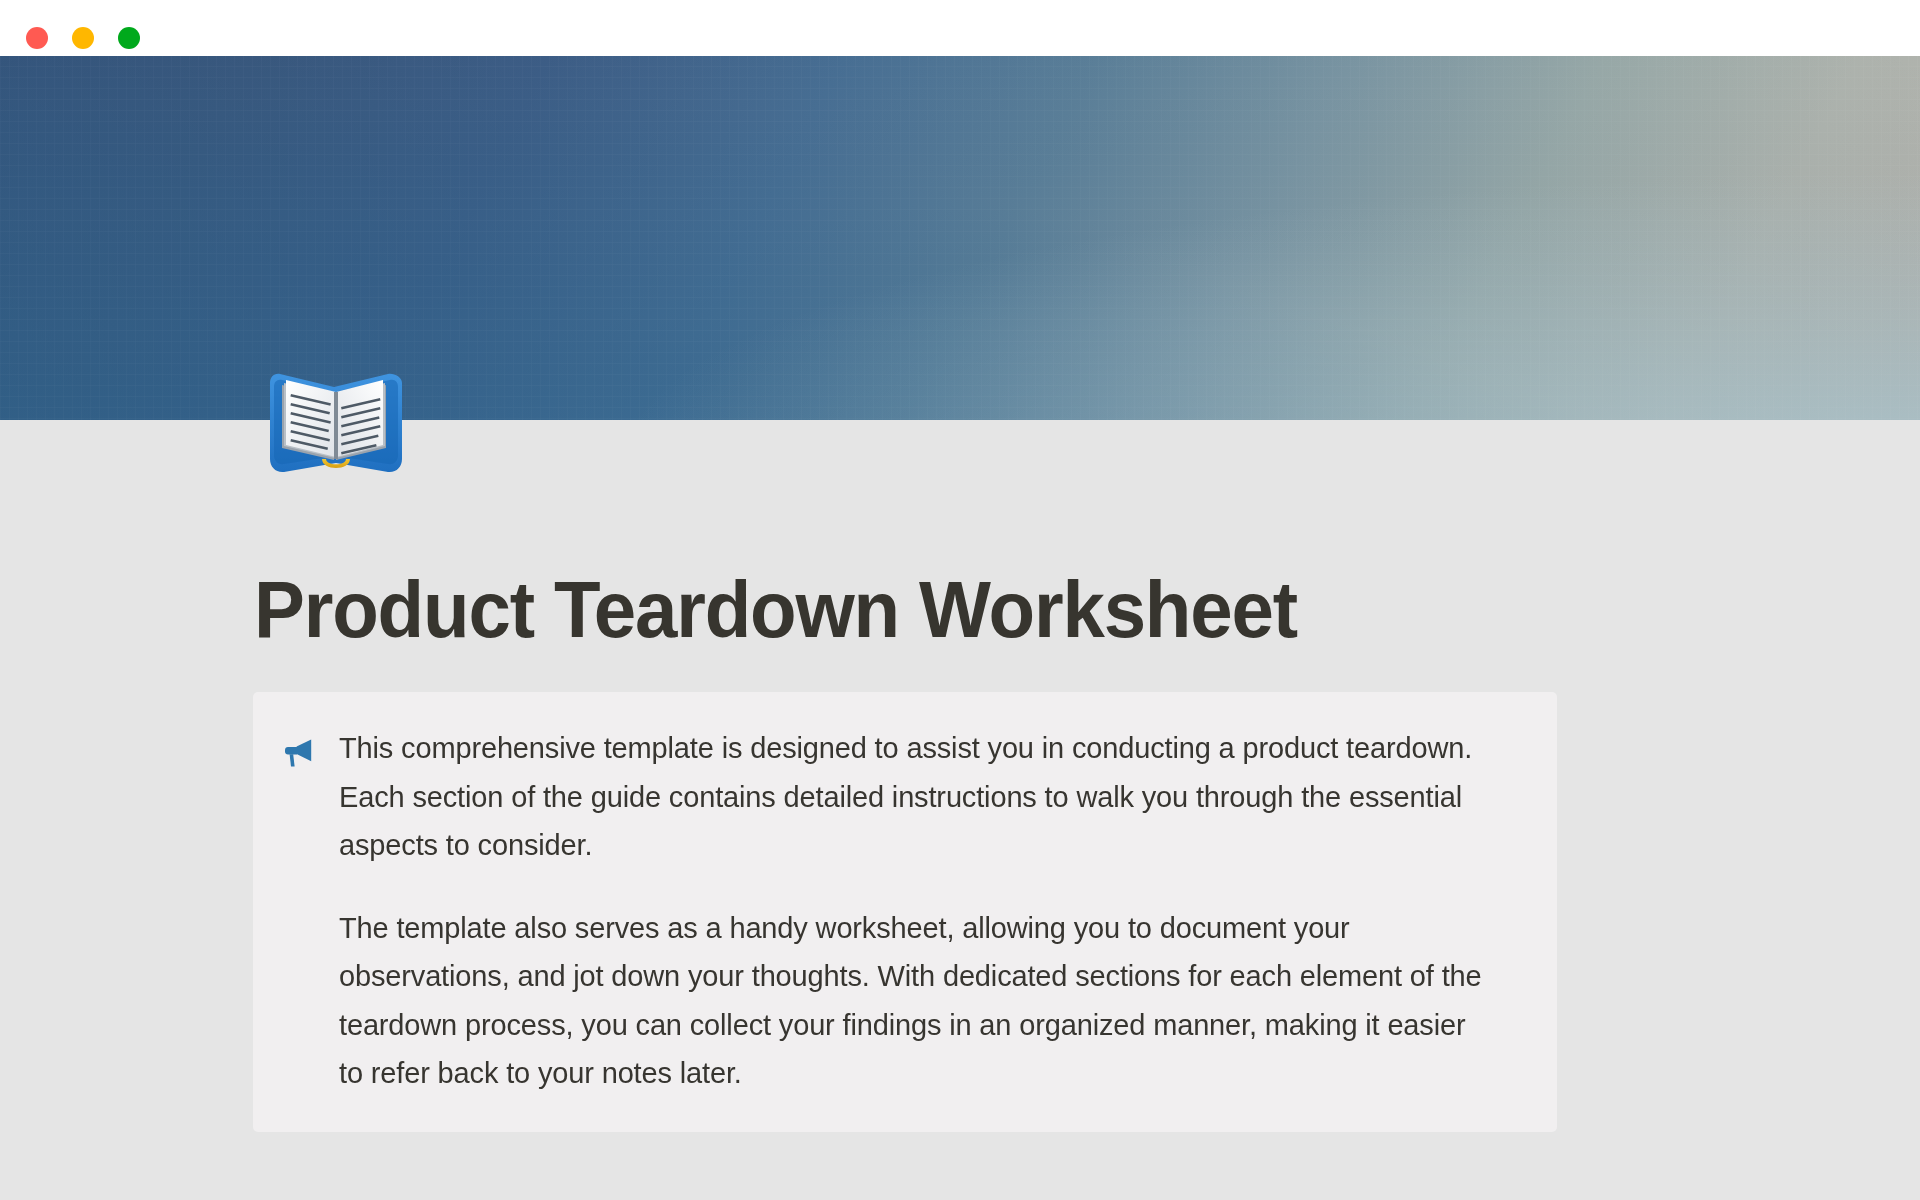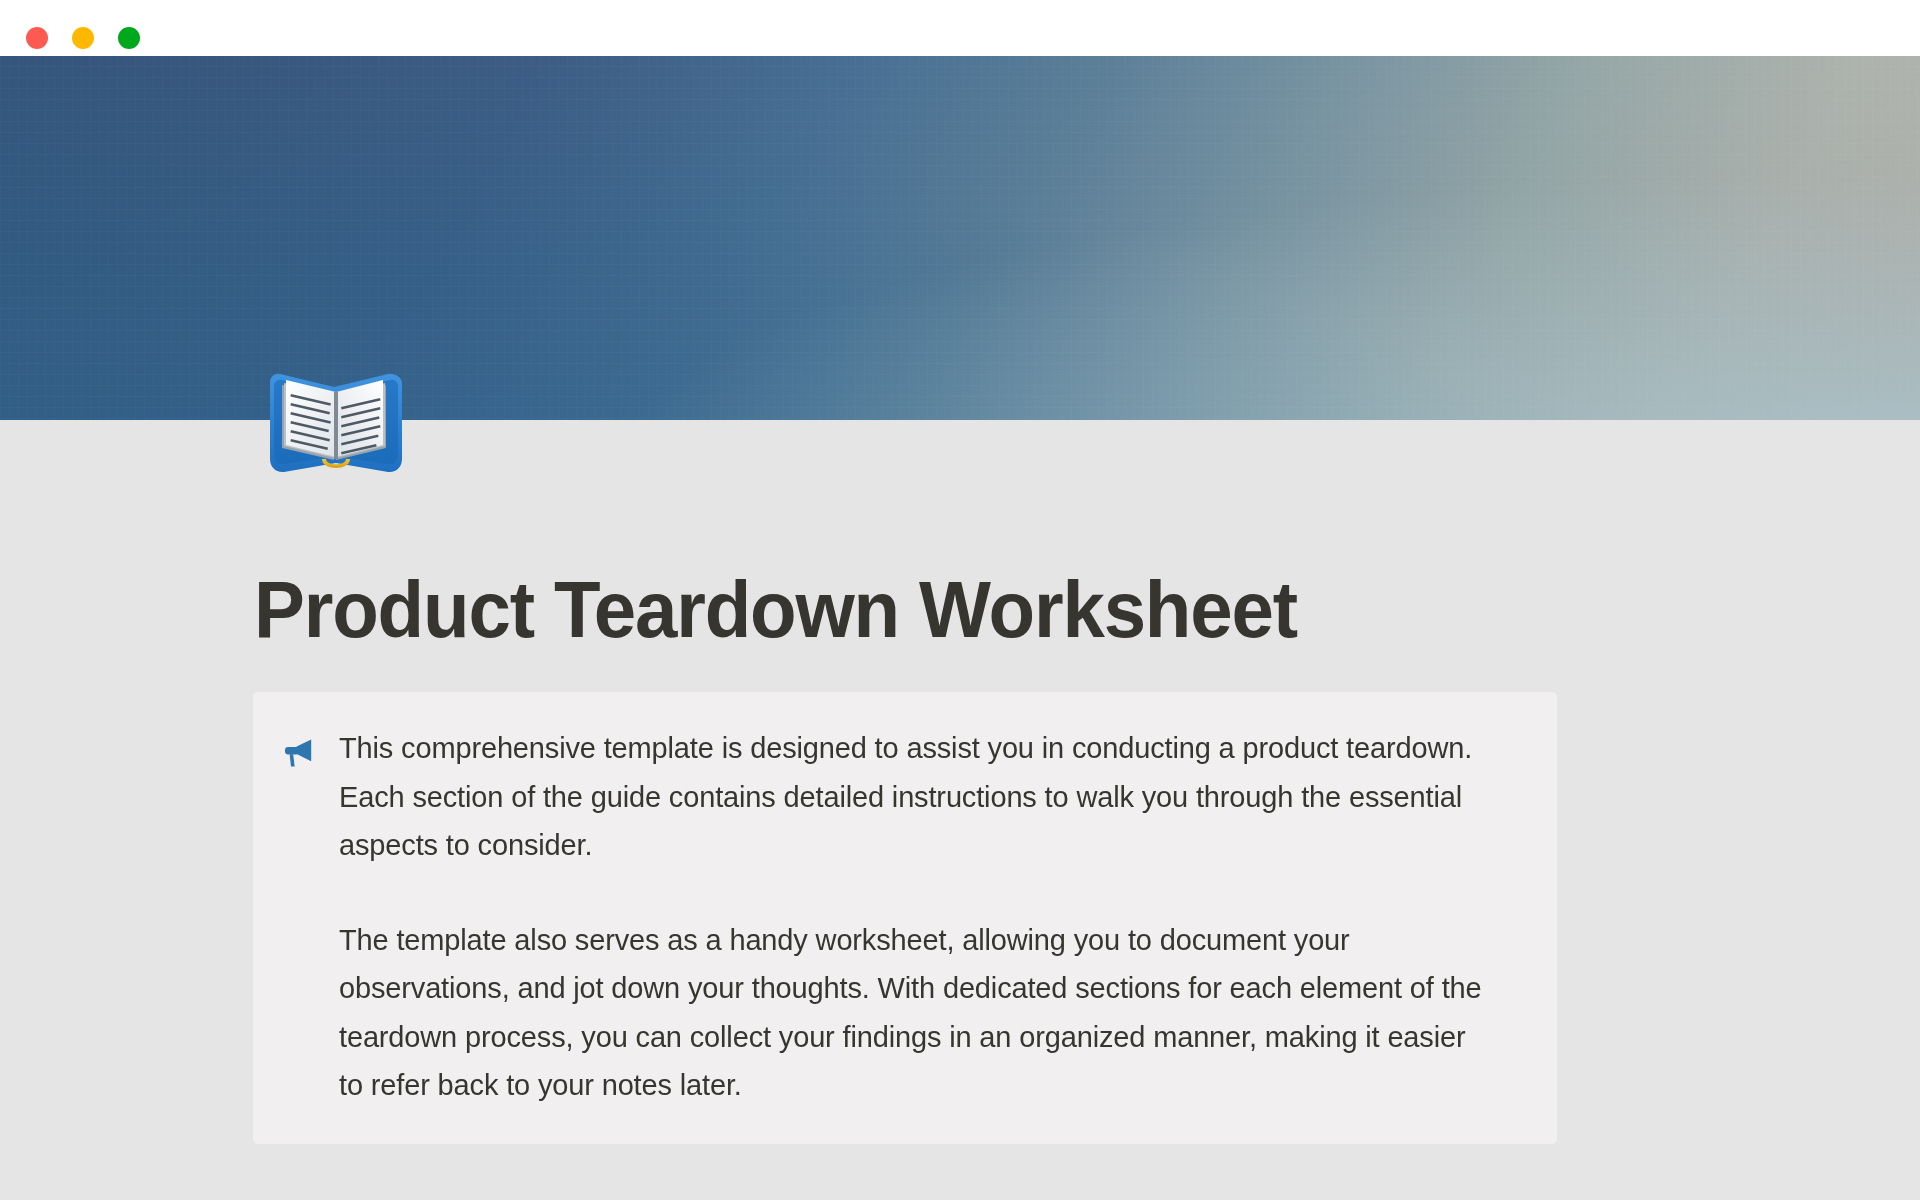--- a/index.html
+++ b/index.html
@@ -167,21 +167,21 @@
     min-width: 0;
   }
   .callout-body p {
     margin: 0;
     font-family: "Liberation Sans", sans-serif;
     font-size: 29px;
     line-height: 48.5px;
     color: #373530;
     letter-spacing: -0.15px;
   }
-  .callout-body p + p { margin-top: 46px; }
+  .callout-body p + p { margin-top: 34px; }
 </style>
 </head>
 <body>
 
 <div id="app">
 
   <div class="titlebar">
     <div class="traffic-lights">
       <span class="light close"></span>
       <span class="light min"></span>

